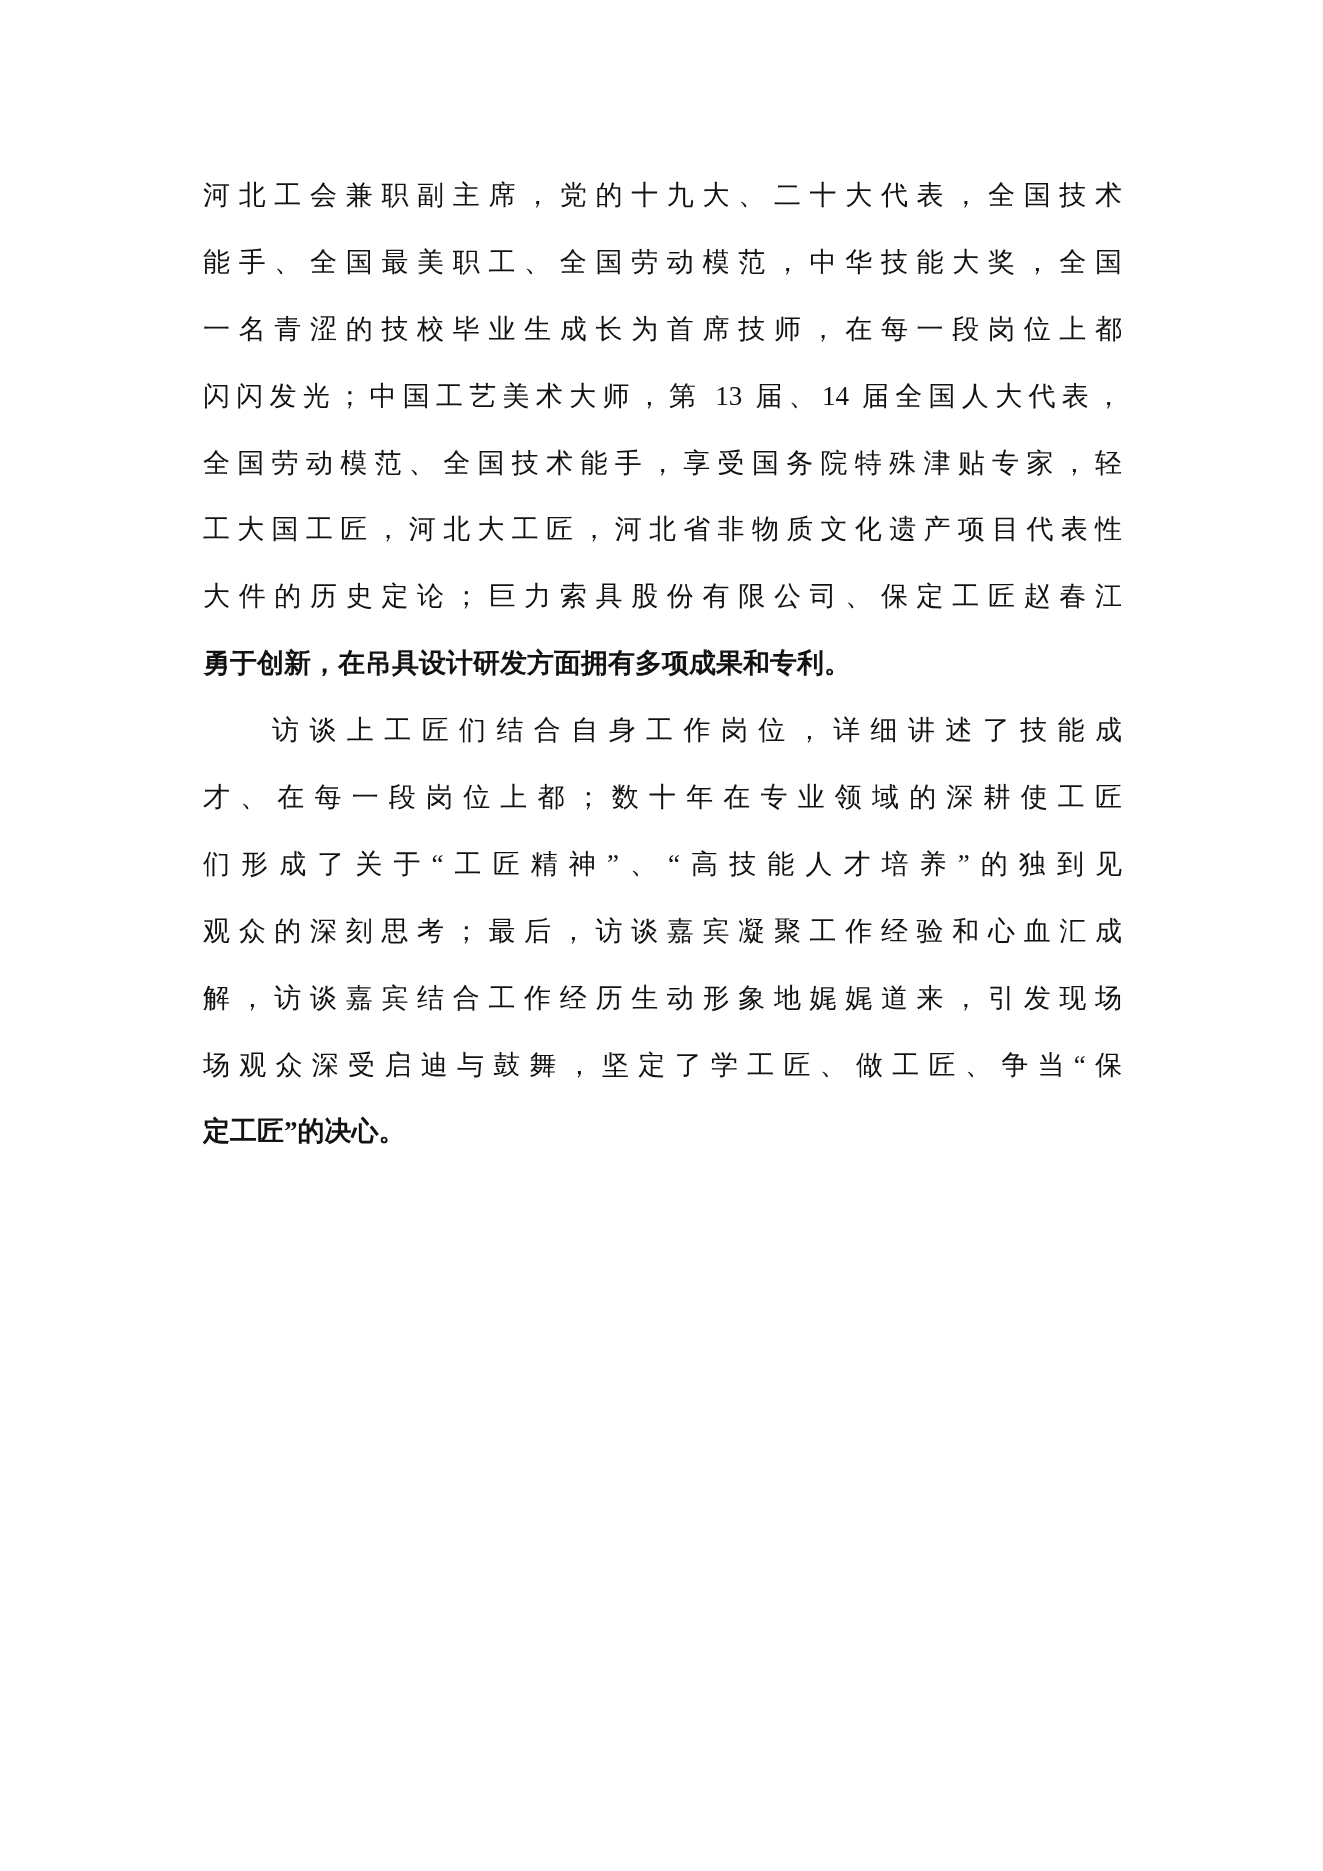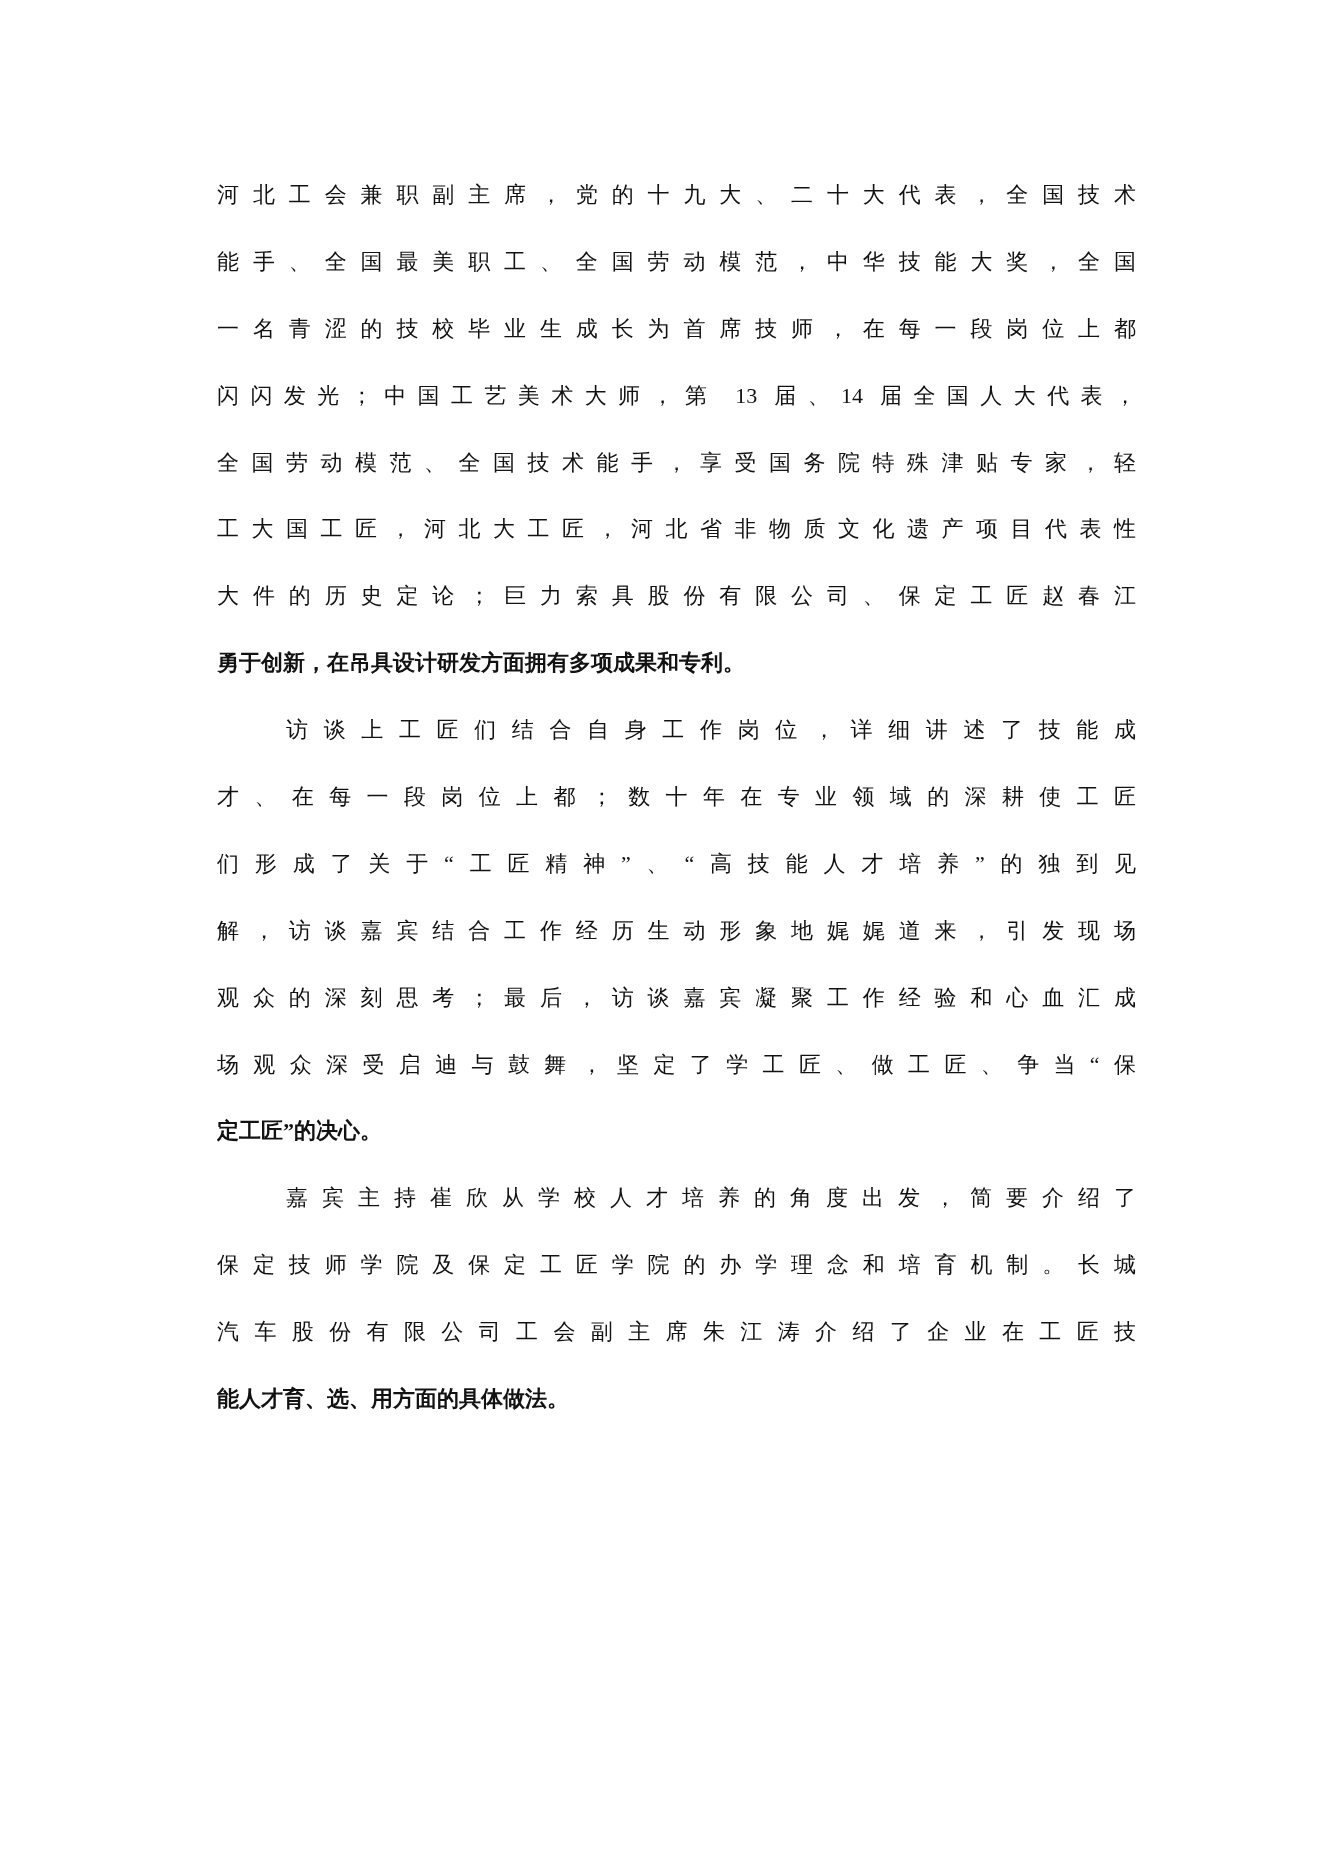--- a/index.html
+++ b/index.html
@@ -14,22 +14,21 @@
     background: #ffffff;
     overflow: hidden;
   }
   .text-body {
     position: absolute;
     left: 203px;
     top: 162px;
     width: 919px;
     color: #121212;
     font-family: "Liberation Serif", "DejaVu Serif", serif;
-    font-size: 22px;
-    margin-left: 14px;
+    font-size: 27px;
   }
   .para {
     margin: 0;
     padding: 0;
   }
   .line {
     height: 66.9px;
     line-height: 66.9px;
     text-align: justify;
     text-align-last: justify;
@@ -58,28 +57,22 @@
       <div class="line">全国劳动模范、全国技术能手，享受国务院特殊津贴专家，轻</div>
       <div class="line">工大国工匠，河北大工匠，河北省非物质文化遗产项目代表性</div>
       <div class="line">大件的历史定论；巨力索具股份有限公司、保定工匠赵春江</div>
       <div class="line para-end">勇于创新，在吊具设计研发方面拥有多项成果和专利。</div>
     </div>
 
     <div class="para">
       <div class="line indent">访谈上工匠们结合自身工作岗位，详细讲述了技能成</div>
       <div class="line">才、在每一段岗位上都；数十年在专业领域的深耕使工匠</div>
       <div class="line">们形成了关于“工匠精神”、“高技能人才培养”的独到见</div>
+      <div class="line">观众的深刻思考；最后，访谈嘉宾凝聚工作经验和心血汇成</div>
       <div class="line">解，访谈嘉宾结合工作经历生动形象地娓娓道来，引发现场</div>
-      <div class="line">观众的深刻思考；最后，访谈嘉宾凝聚工作经验和心血汇成</div>
       <div class="line">场观众深受启迪与鼓舞，坚定了学工匠、做工匠、争当“保</div>
       <div class="line para-end">定工匠”的决心。</div>
     </div>
 
-    <div class="para">
-      <div class="line indent">嘉宾主持崔欣从学校人才培养的角度出发，简要介绍了</div>
-      <div class="line">保定技师学院及保定工匠学院的办学理念和培育机制。长城</div>
-      <div class="line">汽车股份有限公司工会副主席朱江涛介绍了企业在工匠技</div>
-      <div class="line para-end">能人才育、选、用方面的具体做法。</div>
-    </div>
 
 
   </div>
 </div>
 
 </body></html>

